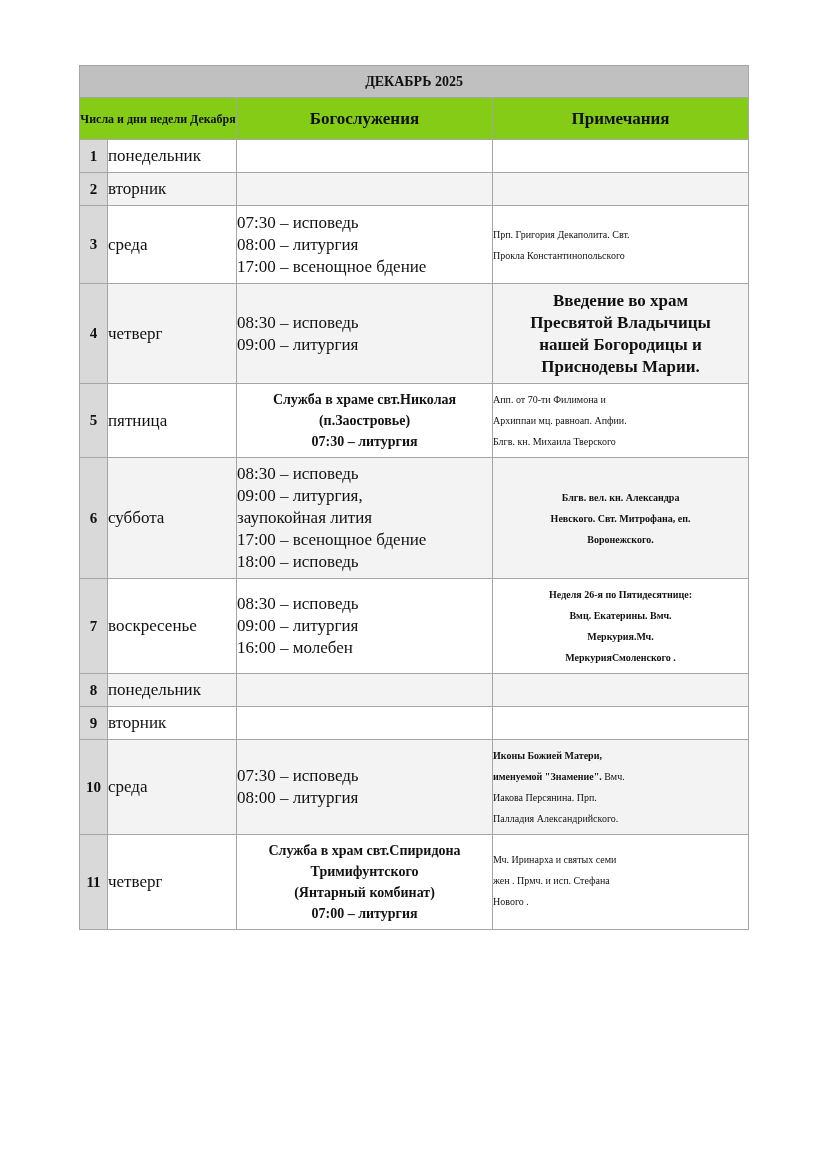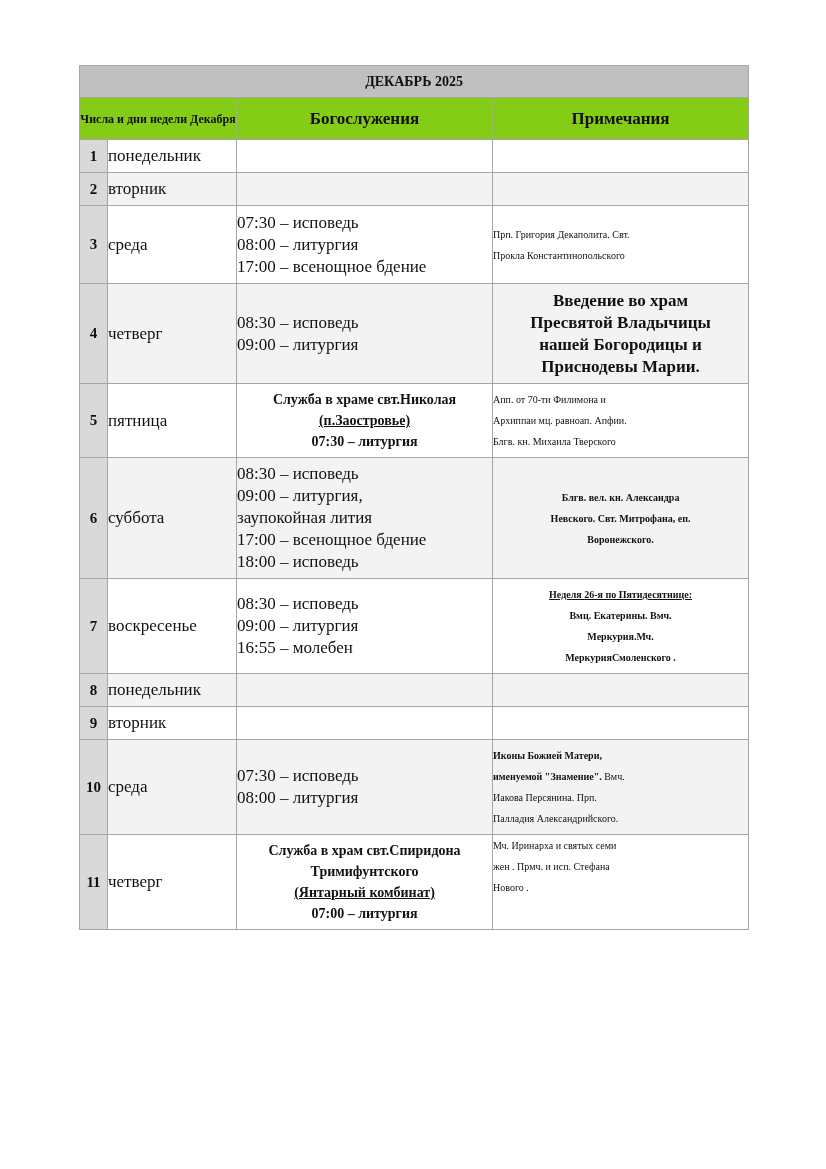--- a/index.html
+++ b/index.html
@@ -19,21 +19,21 @@
     .hdr .h-big { font-size: 17px; }
     td.num { background: #d9d9d9; text-align: center; font-weight: bold; font-size: 15px; }
     td.day { font-size: 17px; padding-left: 6px; }
     td.svc { font-size: 17px; padding: 3px 6px; line-height: 22px; }
     td.svc.center { text-align: center; font-size: 14px; font-weight: bold; line-height: 21px; margin-left: 44px; }
     td.note { font-size: 10px; padding: 3px 6px; line-height: 21px; }
     td.note.center { text-align: center; font-weight: bold; }
     td.note.big { font-size: 17px; line-height: 22px; margin-top: 20px; }
     tr.alt td.day, tr.alt td.svc, tr.alt td.note { background: #f3f3f3; }
     tr.white td.day, tr.white td.svc, tr.white td.note { background: #ffffff; }
-    .u { text-decoration: underline; }
+    .u { }
     .b { font-weight: bold; }
     .line { display: block; }
   </style>
 </head>
 <body>
 
 <table class="sched">
   <colgroup>
       <col class="c-num">
       <col class="c-day">
@@ -124,21 +124,21 @@
       <span class="line">Воронежского.</span>
     </td>
   </tr>
 
   <tr class="white" style="height:95px">
     <td class="num">7</td>
     <td class="day">воскресенье</td>
     <td class="svc">
       <span class="line">08:30 – исповедь</span>
       <span class="line">09:00 – литургия</span>
-      <span class="line">16:55 – молебен</span>
+      <span class="line">16:00 – молебен</span>
     </td>
     <td class="note center">
       <span class="line u">Неделя 26-я по Пятидесятнице:</span>
       <span class="line">Вмц. Екатерины. Вмч.</span>
       <span class="line">Меркурия.Мч.</span>
       <span class="line">МеркурияСмоленского .</span>
     </td>
   </tr>
 
   <tr class="alt" style="height:33px">
@@ -172,21 +172,21 @@
 
   <tr class="white" style="height:95px">
     <td class="num">11</td>
     <td class="day">четверг</td>
     <td class="svc center">
       <span class="line">Служба в храм свт.Спиридона</span>
       <span class="line">Тримифунтского</span>
       <span class="line u">(Янтарный комбинат)</span>
       <span class="line">07:00 – литургия</span>
     </td>
-    <td class="note" style="vertical-align:top;">
+    <td class="note" style="vertical-align:top;padding-top:14px">
       <span class="line">Мч. Иринарха и святых семи</span>
       <span class="line">жен . Прмч. и исп. Стефана</span>
       <span class="line">Нового .</span>
     </td>
   </tr>
 
 </tbody>
   </table>
 
 </body></html>

